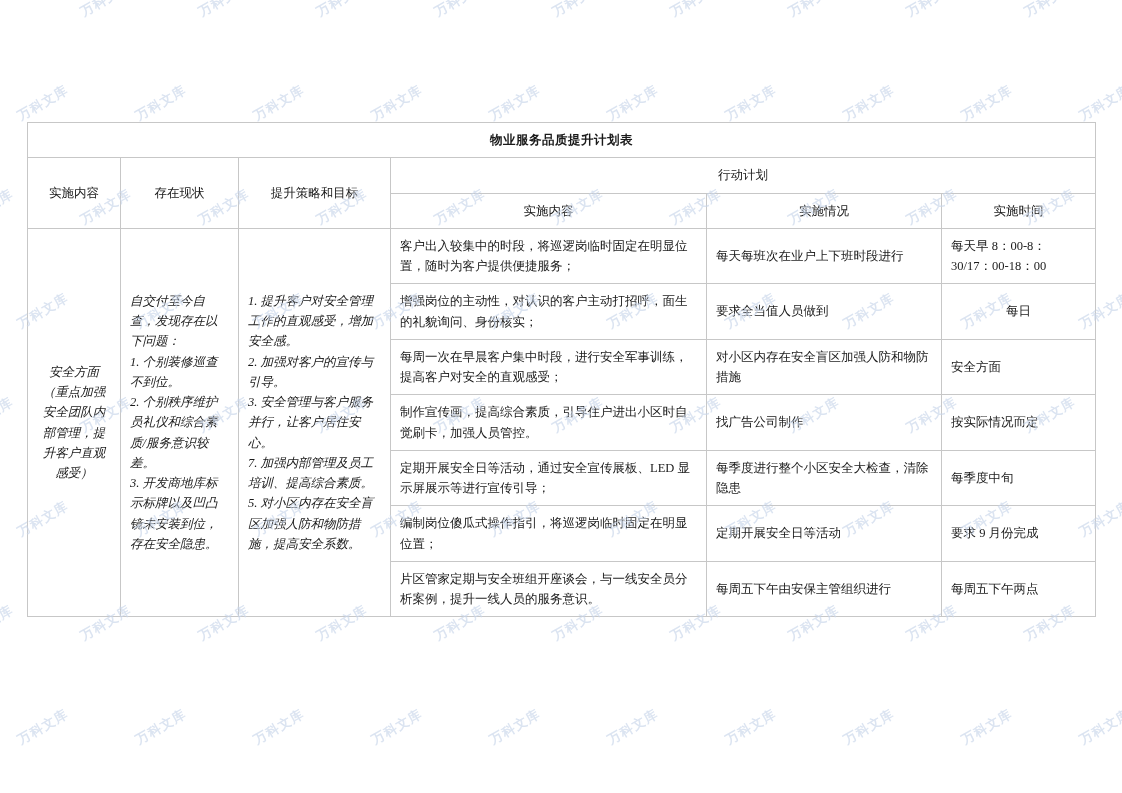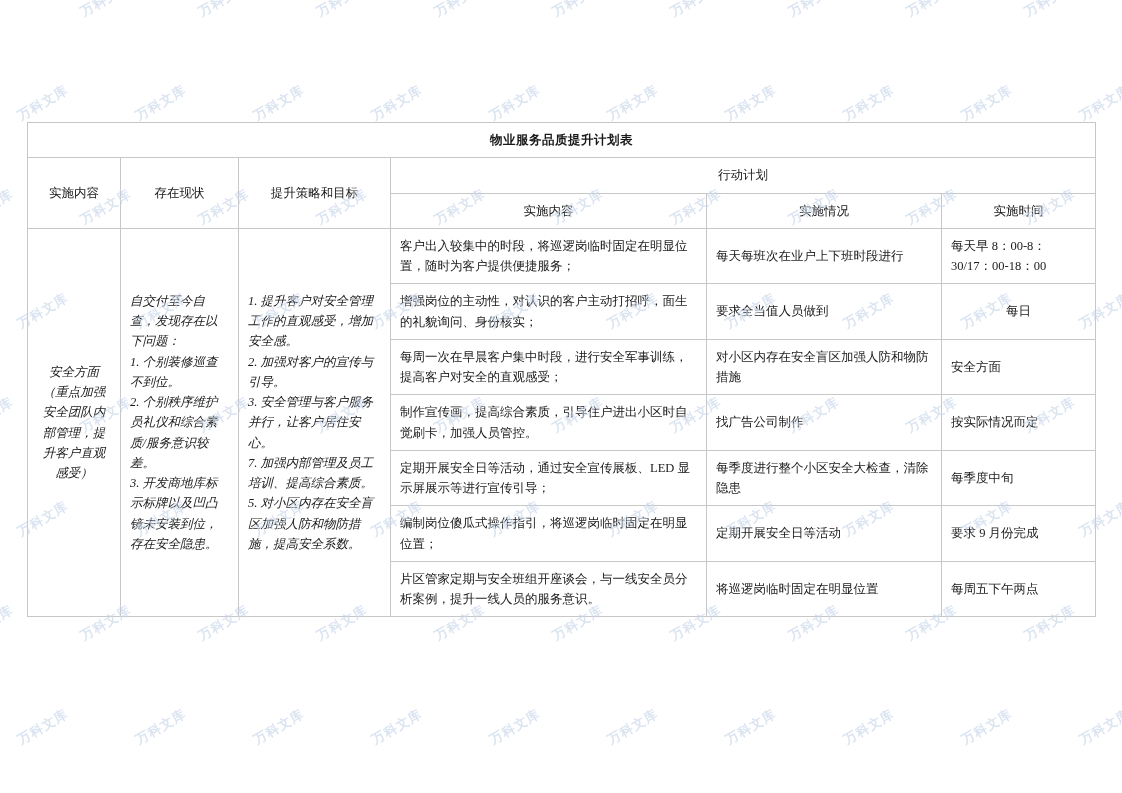--- a/index.html
+++ b/index.html
@@ -243,18 +243,18 @@
         <td class="content-cell">每季度进行整个小区安全大检查，清除隐患</td>
         <td class="content-cell">每季度中旬</td>
       </tr>
       <tr>
         <td class="content-cell">编制岗位傻瓜式操作指引，将巡逻岗临时固定在明显位置；</td>
         <td class="content-cell">定期开展安全日等活动</td>
         <td class="content-cell">要求 9 月份完成</td>
       </tr>
       <tr>
         <td class="content-cell">片区管家定期与安全班组开座谈会，与一线安全员分析案例，提升一线人员的服务意识。</td>
-        <td class="content-cell">将巡逻岗临时固定在明显位置</td>
+        <td class="content-cell">每周五下午由安保主管组织进行</td>
         <td class="content-cell">每周五下午两点</td>
       </tr>
     </tbody>
   </table>
 </div>
 
 </body></html>

